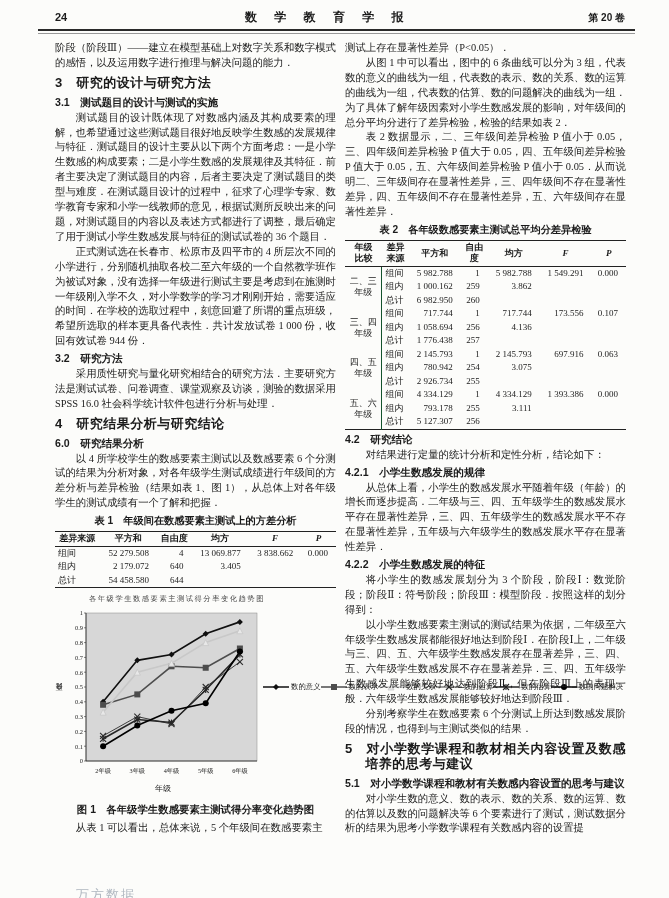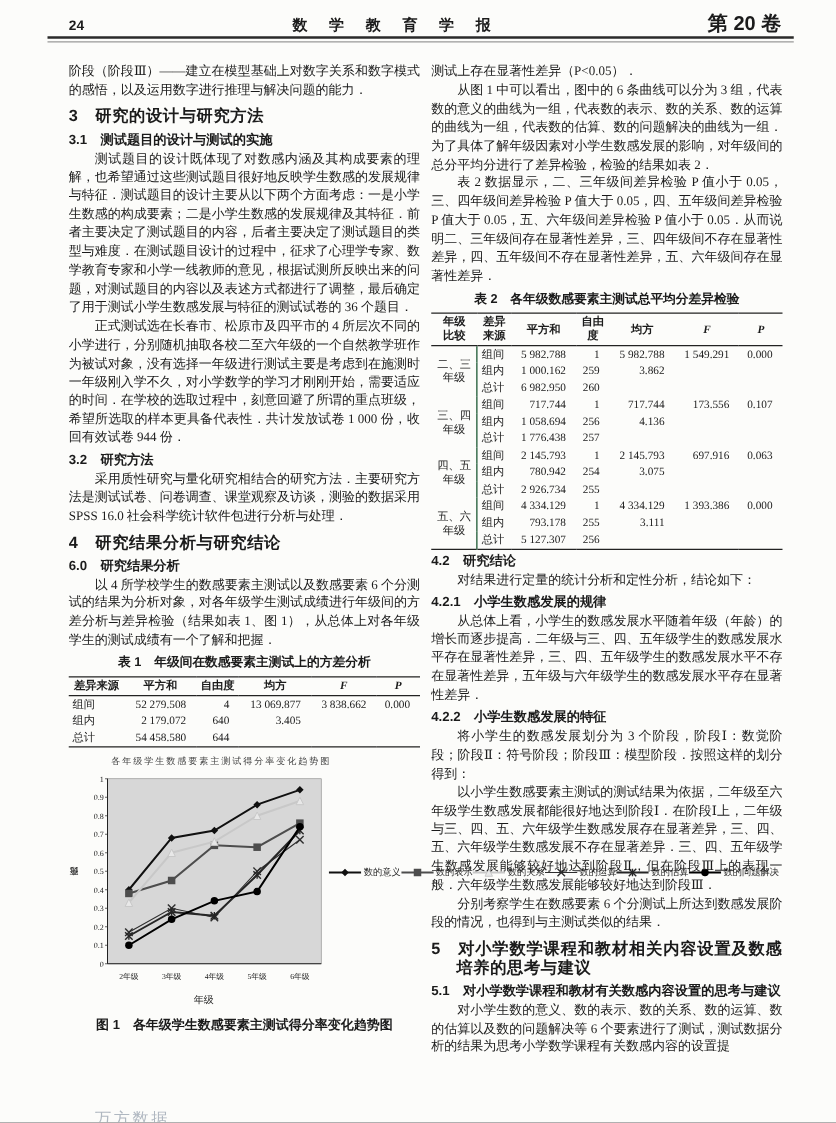--- a/index.html
+++ b/index.html
@@ -3,28 +3,28 @@
 <meta charset="utf-8">
 <style>
   html,body{margin:0;padding:0;background:#777;}
   .page{position:relative;width:669px;height:898px;margin:0 auto;background:#fcfcfa;
         overflow:hidden;color:#1b1b1b;font-family:"Liberation Serif","DejaVu Serif",serif;}
   
   .hdr{position:absolute;top:9px;left:55px;right:44px;display:flex;justify-content:space-between;
        align-items:baseline;font-family:"Liberation Sans","DejaVu Sans",sans-serif;font-weight:bold;}
   .hdr .pg{font-size:11px;}
   .hdr .jr{font-size:12px;letter-spacing:7px;}
-  .hdr .vol{font-size:16px;text-align:center;}
+  .hdr .vol{font-size:10px;text-align:center;}
   .rule{position:absolute;top:29px;left:38px;right:34px;border-top:2.3px solid #2a2a2a;}
   .rule2{position:absolute;top:33px;left:38px;right:34px;border-top:0.6px solid #999;}
   
   .cols{position:absolute;top:41px;left:55px;display:flex;gap:9px;}
   .col{width:281px;font-size:10.4px;line-height:14.9px;text-align:justify;}
   p{margin:0;text-indent:2em;}
-  p.noind{text-indent:0;margin-top:10px;}
+  p.noind{text-indent:0;}
   h2.sec{font-family:"Liberation Sans","DejaVu Sans",sans-serif;font-size:13px;margin:5px 0 4px;
          font-weight:bold;letter-spacing:.5px;}
   h3.sub{font-family:"Liberation Sans","DejaVu Sans",sans-serif;font-size:10.6px;margin:2px 0 1px;
          font-weight:bold;}
   .hang{text-indent:-1.55em;padding-left:1.55em;}
   
   .tcap{font-family:"Liberation Sans","DejaVu Sans",sans-serif;font-weight:bold;font-size:10.2px;
         text-align:center;margin:3px 0 2px;}
   table{border-collapse:collapse;width:100%;font-size:9px;line-height:11.5px;
         border-top:1.6px solid #222;border-bottom:1.6px solid #222;}
@@ -322,20 +322,21 @@
                   </g>
                 </svg>
                 <span>数的问题解决</span>
               </div>
             </div>
         </div>
         <div class="xlab">年级</div>
       </div>
 
       <div class="figcap">图 1　各年级学生数感要素主测试得分率变化趋势图</div>
+      <p>从表 1 可以看出，总体来说，5 个年级间在数感要素主</p>
     </div>
 
     <div class="col">
       <p class="noind">测试上存在显著性差异（P&lt;0.05）．</p>
       <p>从图 1 中可以看出，图中的 6 条曲线可以分为 3 组，代表数的意义的曲线为一组，代表数的表示、数的关系、数的运算的曲线为一组，代表数的估算、数的问题解决的曲线为一组．为了具体了解年级因素对小学生数感发展的影响，对年级间的总分平均分进行了差异检验，检验的结果如表 2．</p>
       <p>表 2 数据显示，二、三年级间差异检验 P 值小于 0.05，三、四年级间差异检验 P 值大于 0.05，四、五年级间差异检验 P 值大于 0.05，五、六年级间差异检验 P 值小于 0.05．从而说明二、三年级间存在显著性差异，三、四年级间不存在显著性差异，四、五年级间不存在显著性差异，五、六年级间存在显著性差异．</p>
 
       <div class="tcap">表 2　各年级数感要素主测试总平均分差异检验</div>
       <table>
           <thead>

